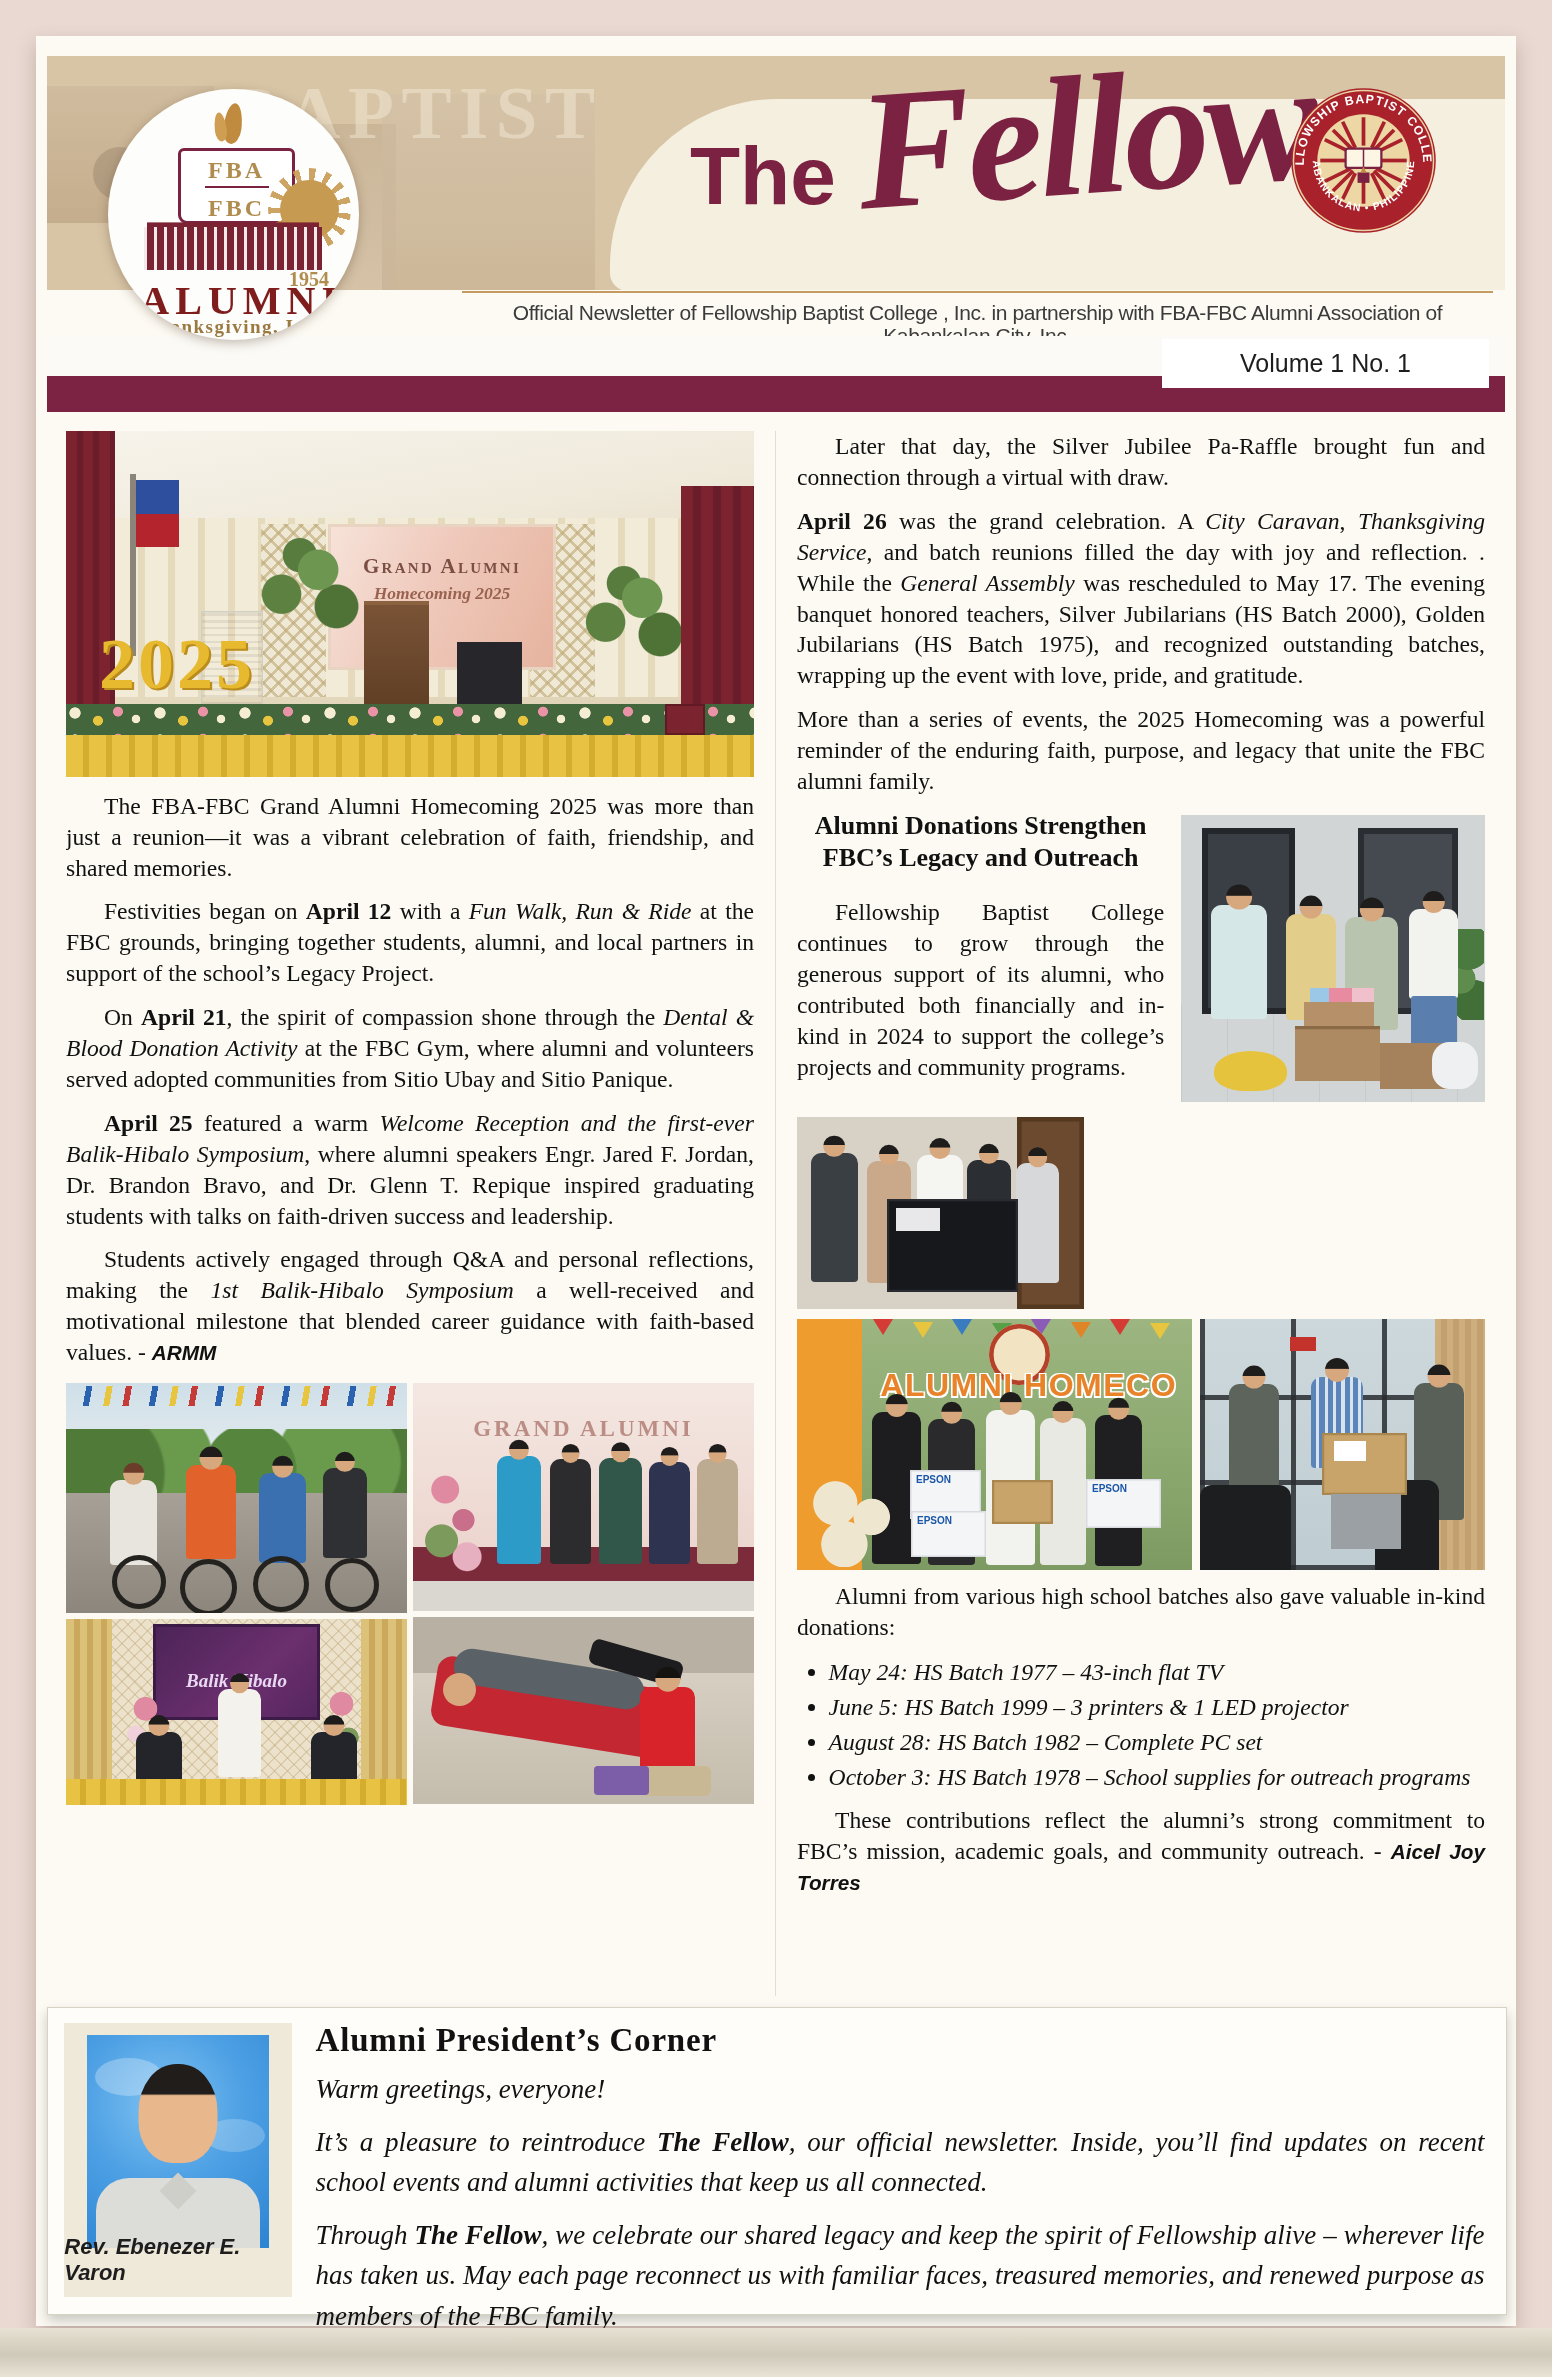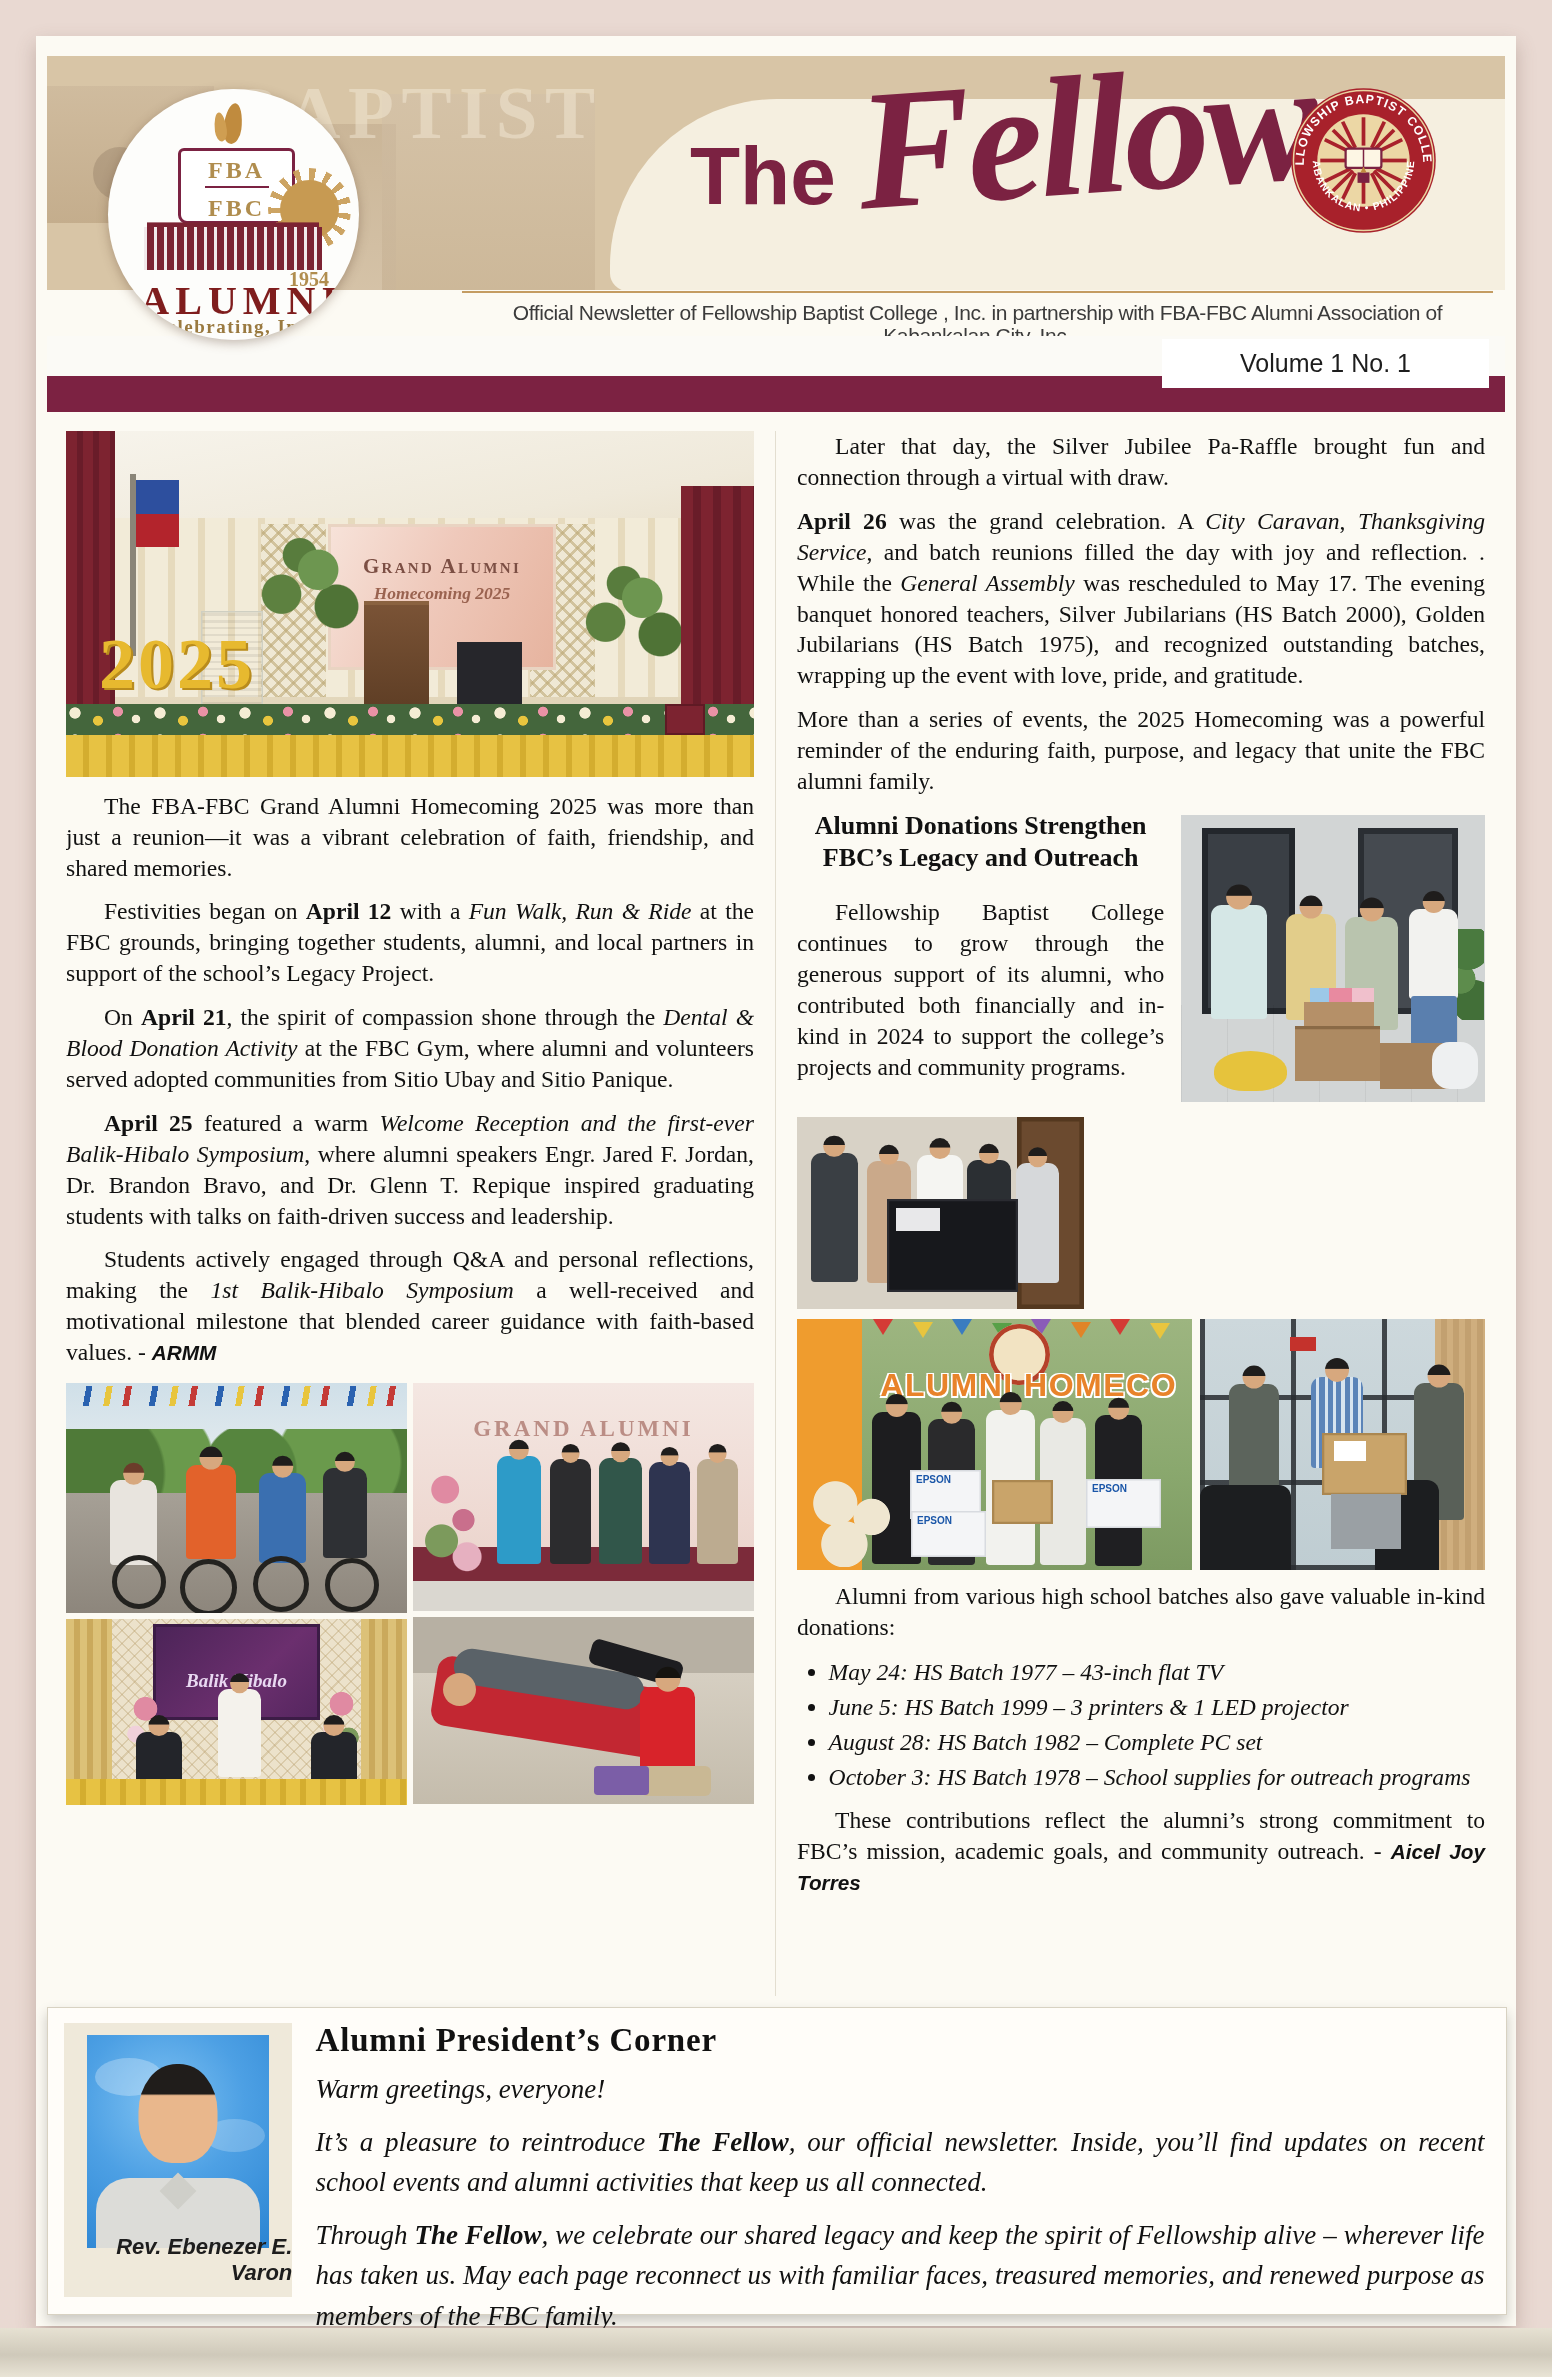--- a/index.html
+++ b/index.html
@@ -138,21 +138,21 @@
   ul.bl-list li{font-style:italic;font-size:23.6px;line-height:1.42;margin-bottom:1.5px}
   
   #pres{position:absolute;left:10.6px;top:1971px;width:1458px;height:306px;background:#fffdf9;border:0.8px solid #d8d2c2;box-shadow:0 6px 12px rgba(0,0,0,.2)}
   #pres-photo-card{position:absolute;left:16.7px;top:15px;width:228px;height:274px;background:#efe9da}
   #portrait{position:absolute;left:23px;top:12px;width:182px;height:213px;background:radial-gradient(circle at 42% 32%,#7fc2f2 0%,#4da0e4 45%,#2b84d2 100%);overflow:hidden}
   .po-cloud1{left:7.6px;top:23px;width:68px;height:38px;border-radius:50%;background:rgba(255,255,255,.28)}
   .po-cloud2{right:4.6px;top:84px;width:61px;height:33px;border-radius:50%;background:rgba(255,255,255,.22)}
   .po-sh{position:absolute;bottom:0;left:9px;right:9px;height:70px;background:#dcdcd8;border-radius:33px 33px 0 0}
   .po-col{position:absolute;bottom:44px;left:50%;width:26px;height:26px;background:#cfcfc9;transform:translateX(-50%) rotate(45deg)}
   .po-head{position:absolute;left:50%;top:29px;transform:translateX(-50%);width:79px;height:99px;border-radius:48% 48% 42% 42%;background:linear-gradient(#201d1b 30%,#e9b78c 32%)}
-  #pres-caption{position:absolute;left:0;right:0;bottom:10.6px;text-align:right;font:italic 700 22px "Liberation Sans",sans-serif;color:#1d1d1d}
+  #pres-caption{position:absolute;left:0;right:0;bottom:10.6px;text-align:left;font:italic 700 22px "Liberation Sans",sans-serif;color:#1d1d1d}
   #pres-text{position:absolute;left:268px;top:6px;right:21px}
   #pres-title{font:700 33px/1.3 "Liberation Serif",serif;letter-spacing:0.8px;margin:4.6px 0 7.6px}
   .pres-p{font-style:italic;font-size:27px;line-height:1.5;margin:0 0 12px;text-align:justify}
   
   #seal text{font-family:"Liberation Sans",sans-serif;font-weight:700;fill:#fff}
 </style>
 </head>
 <body>
 
 <div id="card">
@@ -174,21 +174,21 @@
     <div class="al-flame"></div>
     <div class="al-book">
       <div class="al-fba">FBA</div>
       <div class="al-rule"></div>
       <div class="al-fba" style="margin-top:7px">FBC</div>
     </div>
     <div class="al-sun"></div>
     <div class="al-bldg"></div>
     <div class="al-1954">1954</div>
     <div class="al-alumni">ALUMNI</div>
-    <div class="al-assoc">Celebrating, Inc.</div>
+    <div class="al-assoc">Thanksgiving, Inc.</div>
   </div>
 
   <svg id="seal" viewBox="0 0 200 200">
     <circle cx="100" cy="100" r="97" fill="#a8212b"></circle>
     <circle cx="100" cy="100" r="94" fill="none" stroke="#e9d3a0" stroke-width="2"></circle>
     <circle cx="100" cy="100" r="62" fill="#ecd7a5"></circle>
     <g stroke="#a8212b" stroke-width="5">
       <line x1="100" y1="42" x2="100" y2="80"></line>
         <line x1="100" y1="120" x2="100" y2="158"></line>
       <line x1="42" y1="100" x2="80" y2="100"></line>

